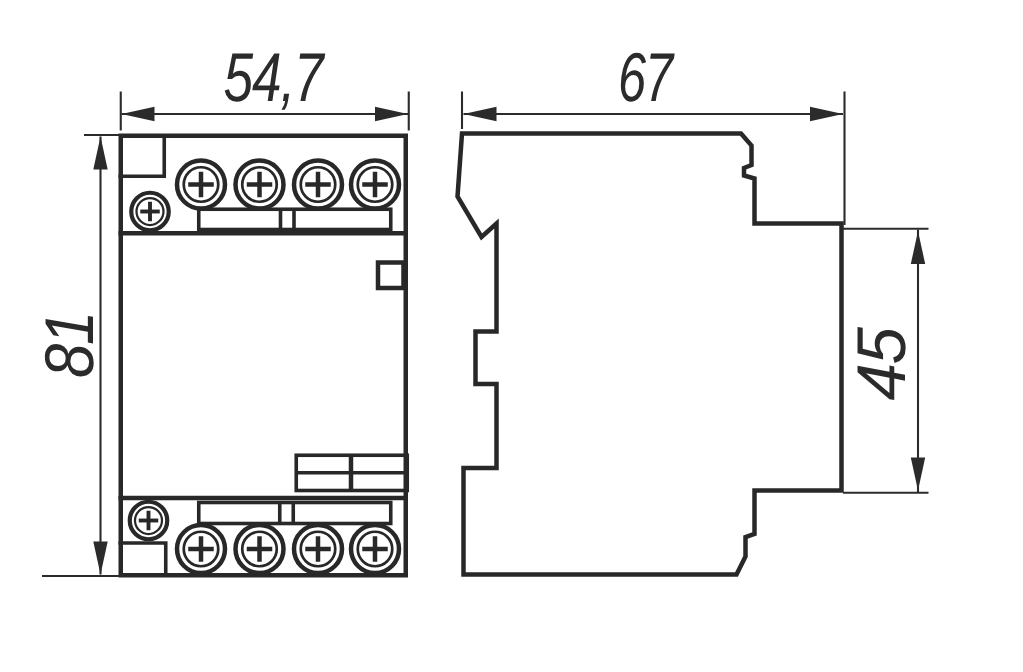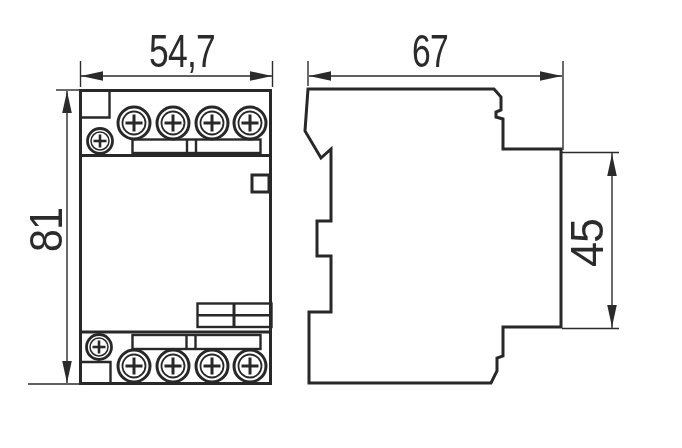--- a/index.html
+++ b/index.html
@@ -6,20 +6,21 @@
     margin: 0;
     padding: 0;
     background: #ffffff;
   }
   .stage {
     width: 682px;
     height: 396px;
     position: relative;
     background: #ffffff;
     overflow: hidden;
+    font-style: italic;
   }
   svg {
     display: block;
   }
   .outline {
     fill: none;
     stroke: #282828;
     stroke-width: 3;
     stroke-linejoin: miter;
   }

